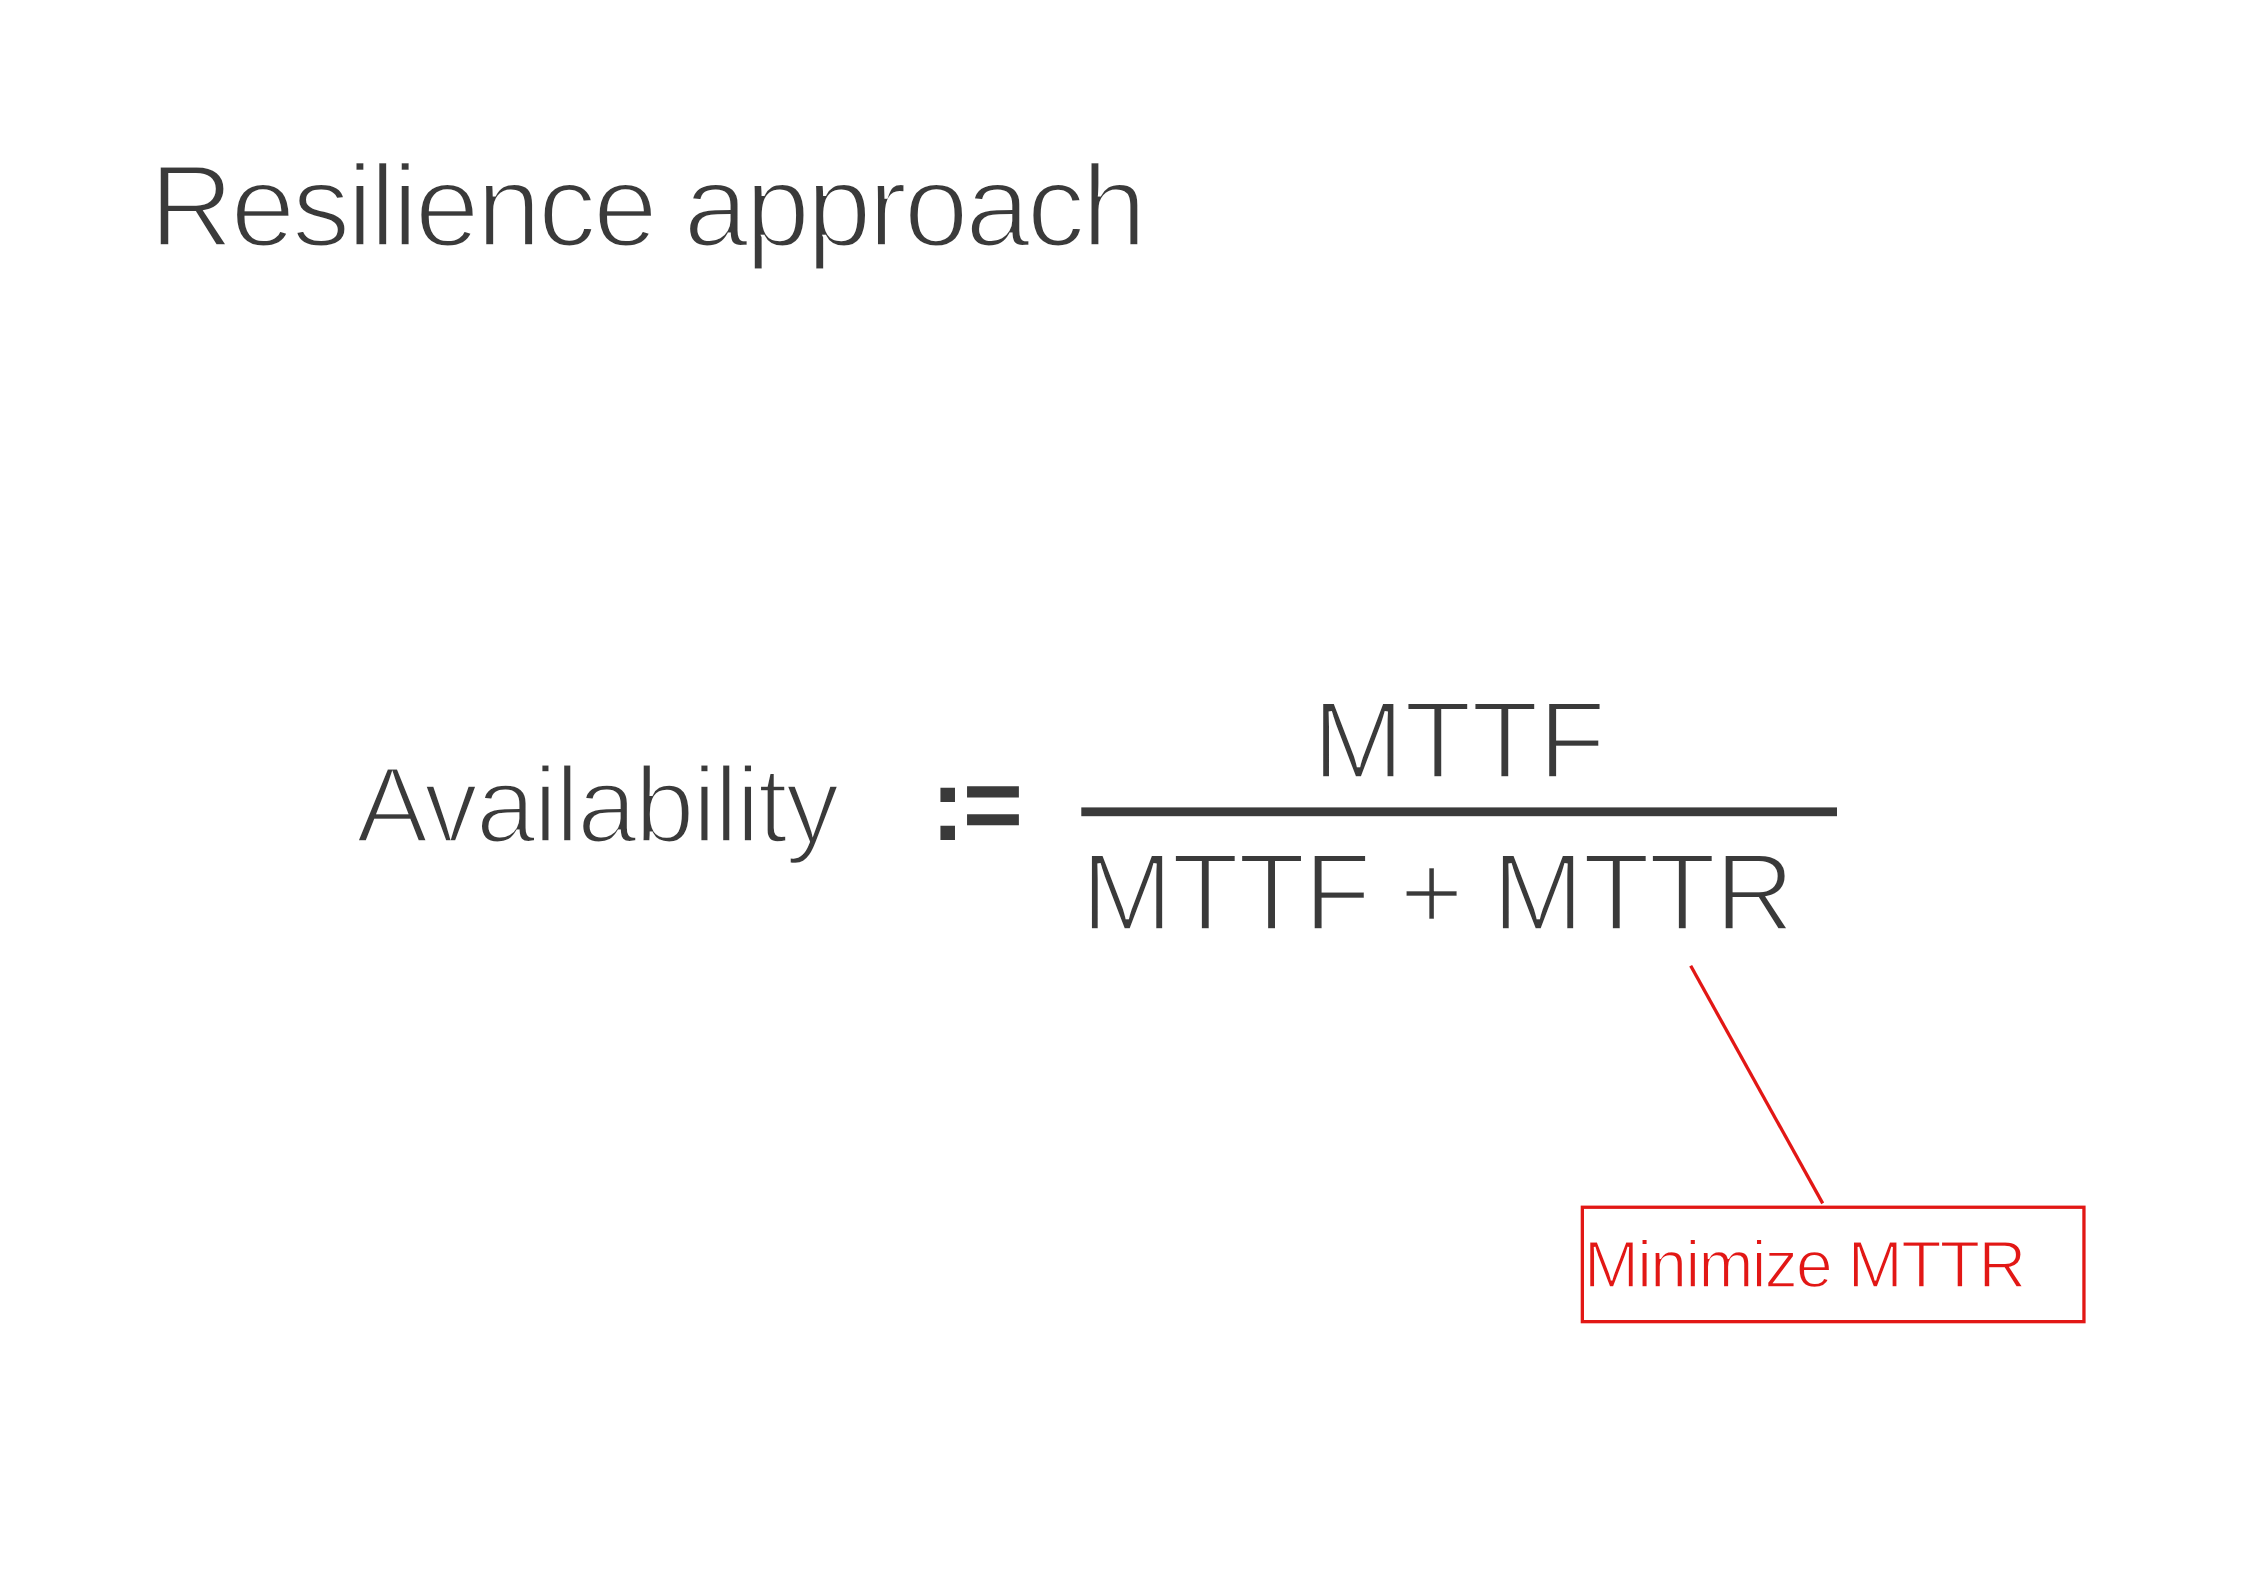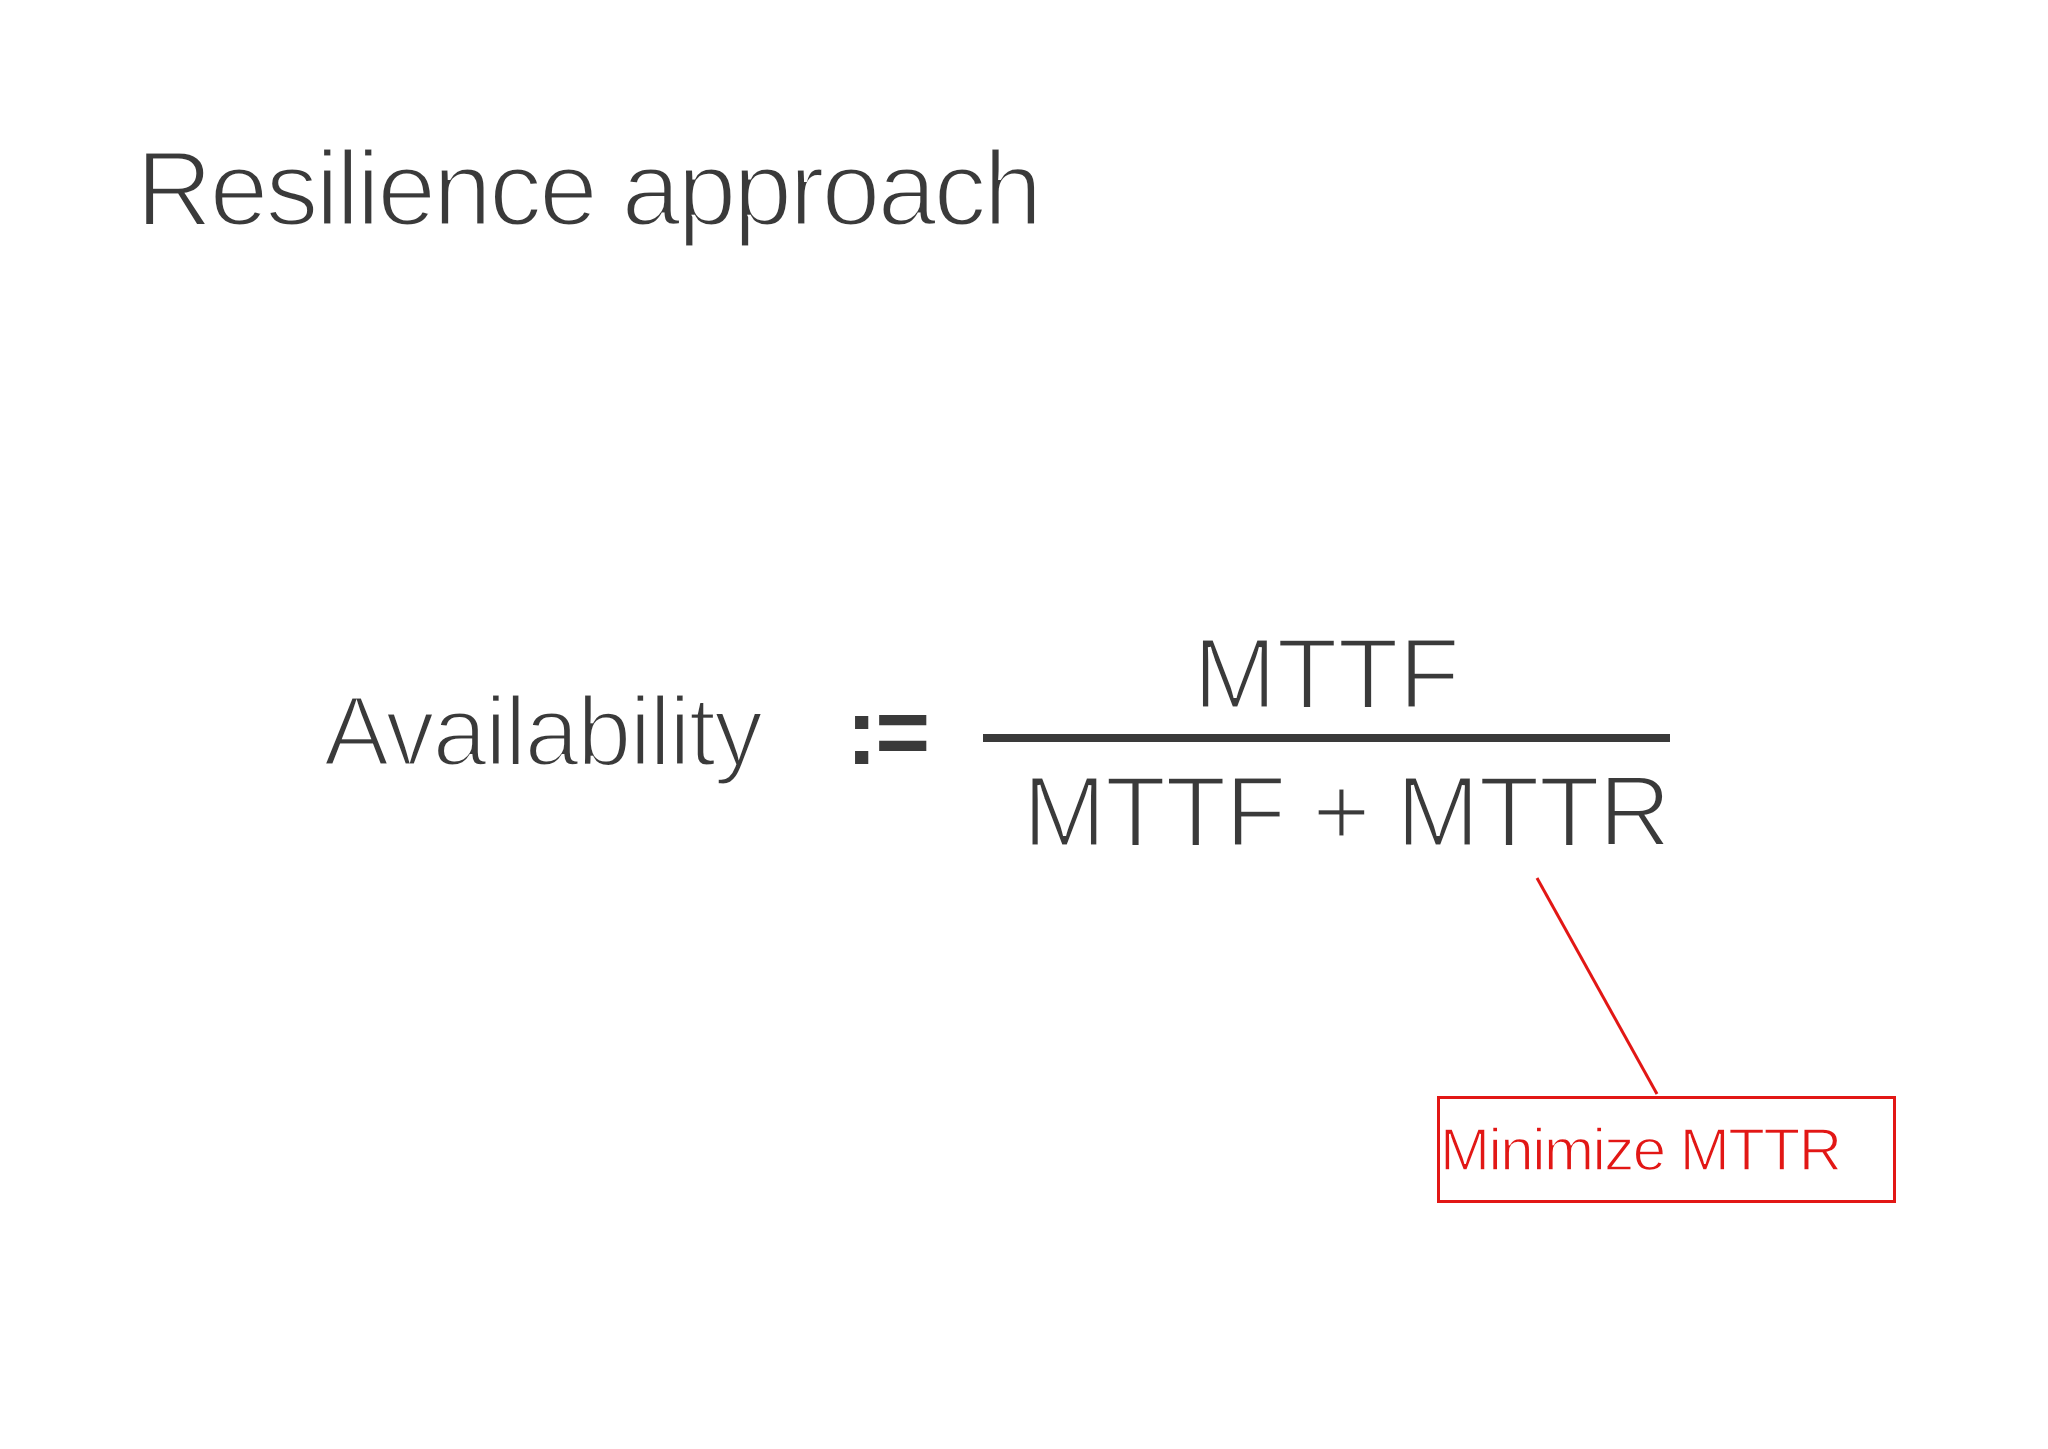--- a/index.html
+++ b/index.html
@@ -78,21 +78,21 @@
     left: 0;
     width: 100%;
     height: 8px;
     background: var(--text);
   }
   .fraction .denominator {
     position: absolute;
     top: 761px;
     left: 0;
     width: 100%;
-    text-align: right;
+    text-align: left;
     font-size: 100px;
     letter-spacing: -1px;
     line-height: 1;
     white-space: nowrap;
   }
 
   .connector-svg {
     position: absolute;
     left: 0;
     top: 0;

